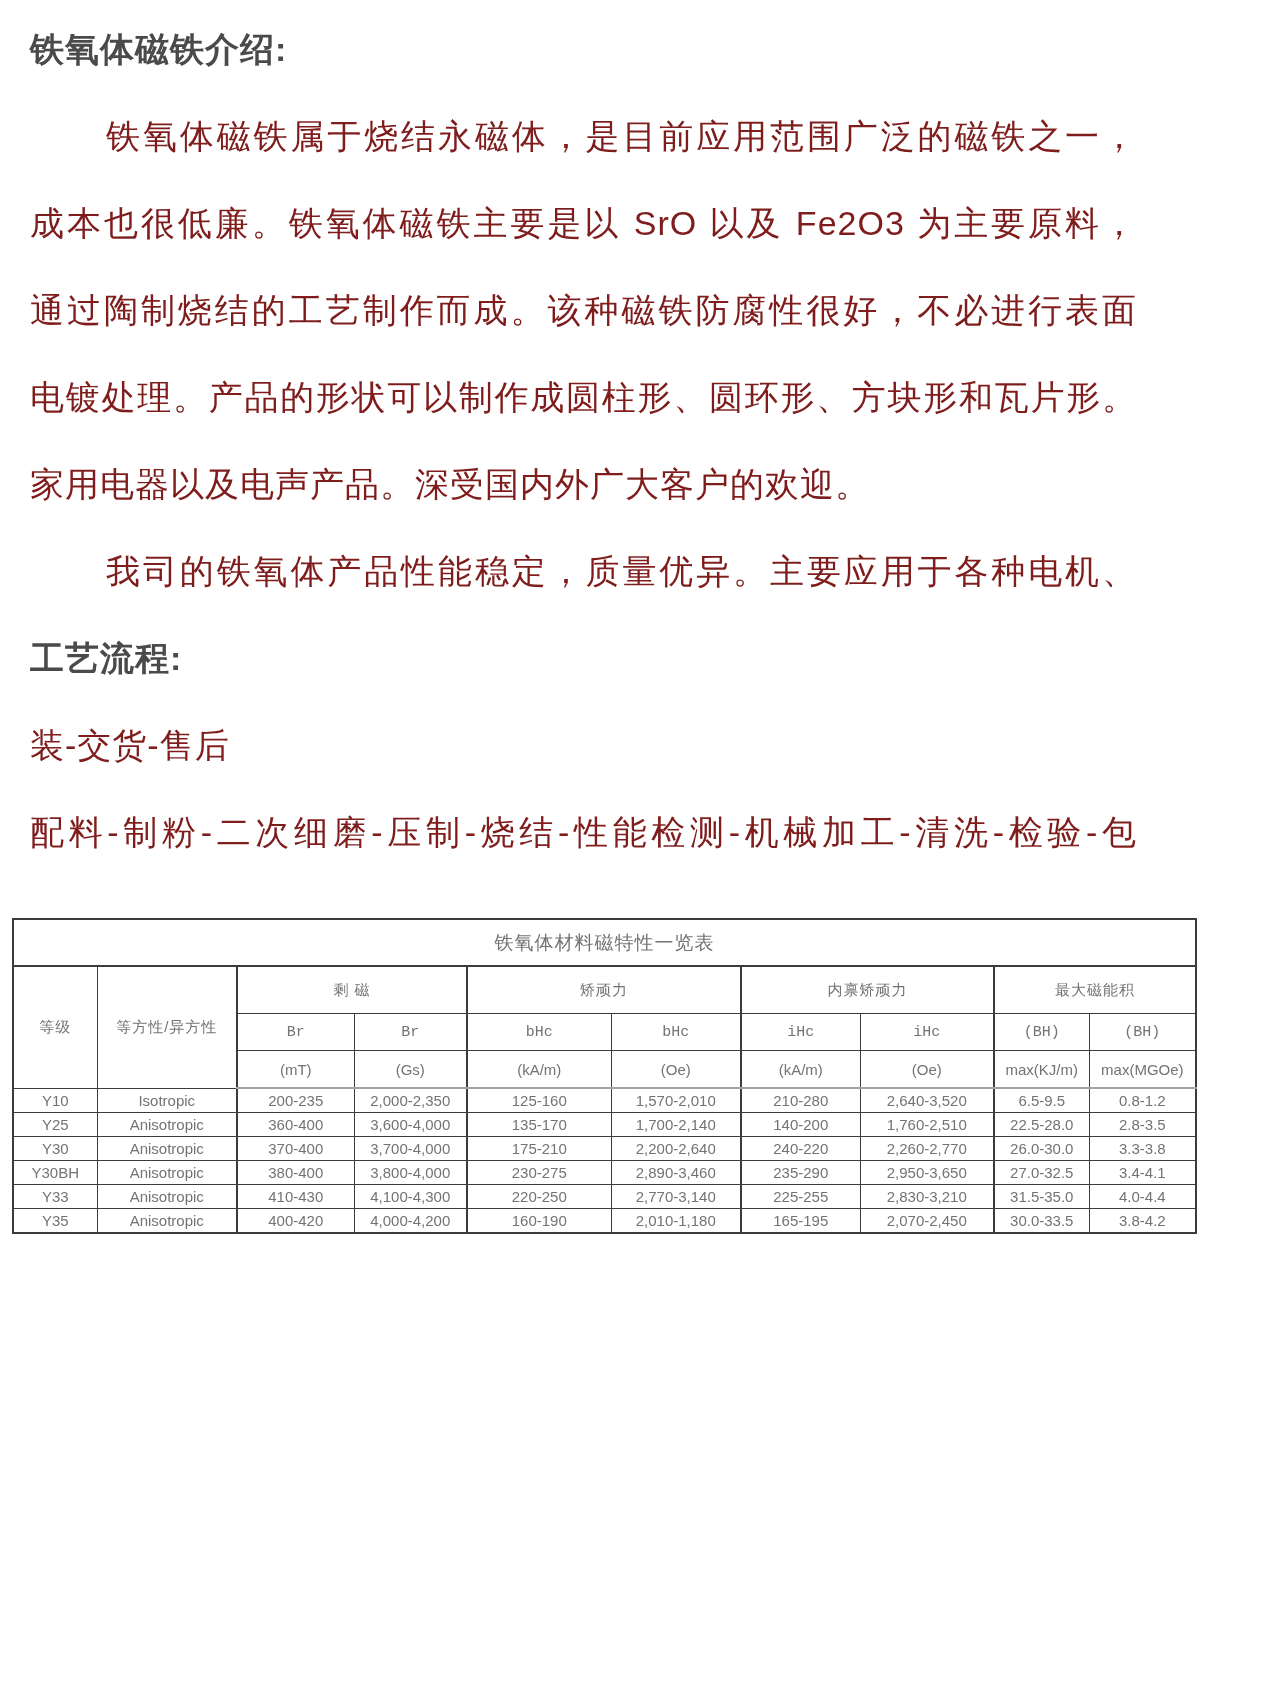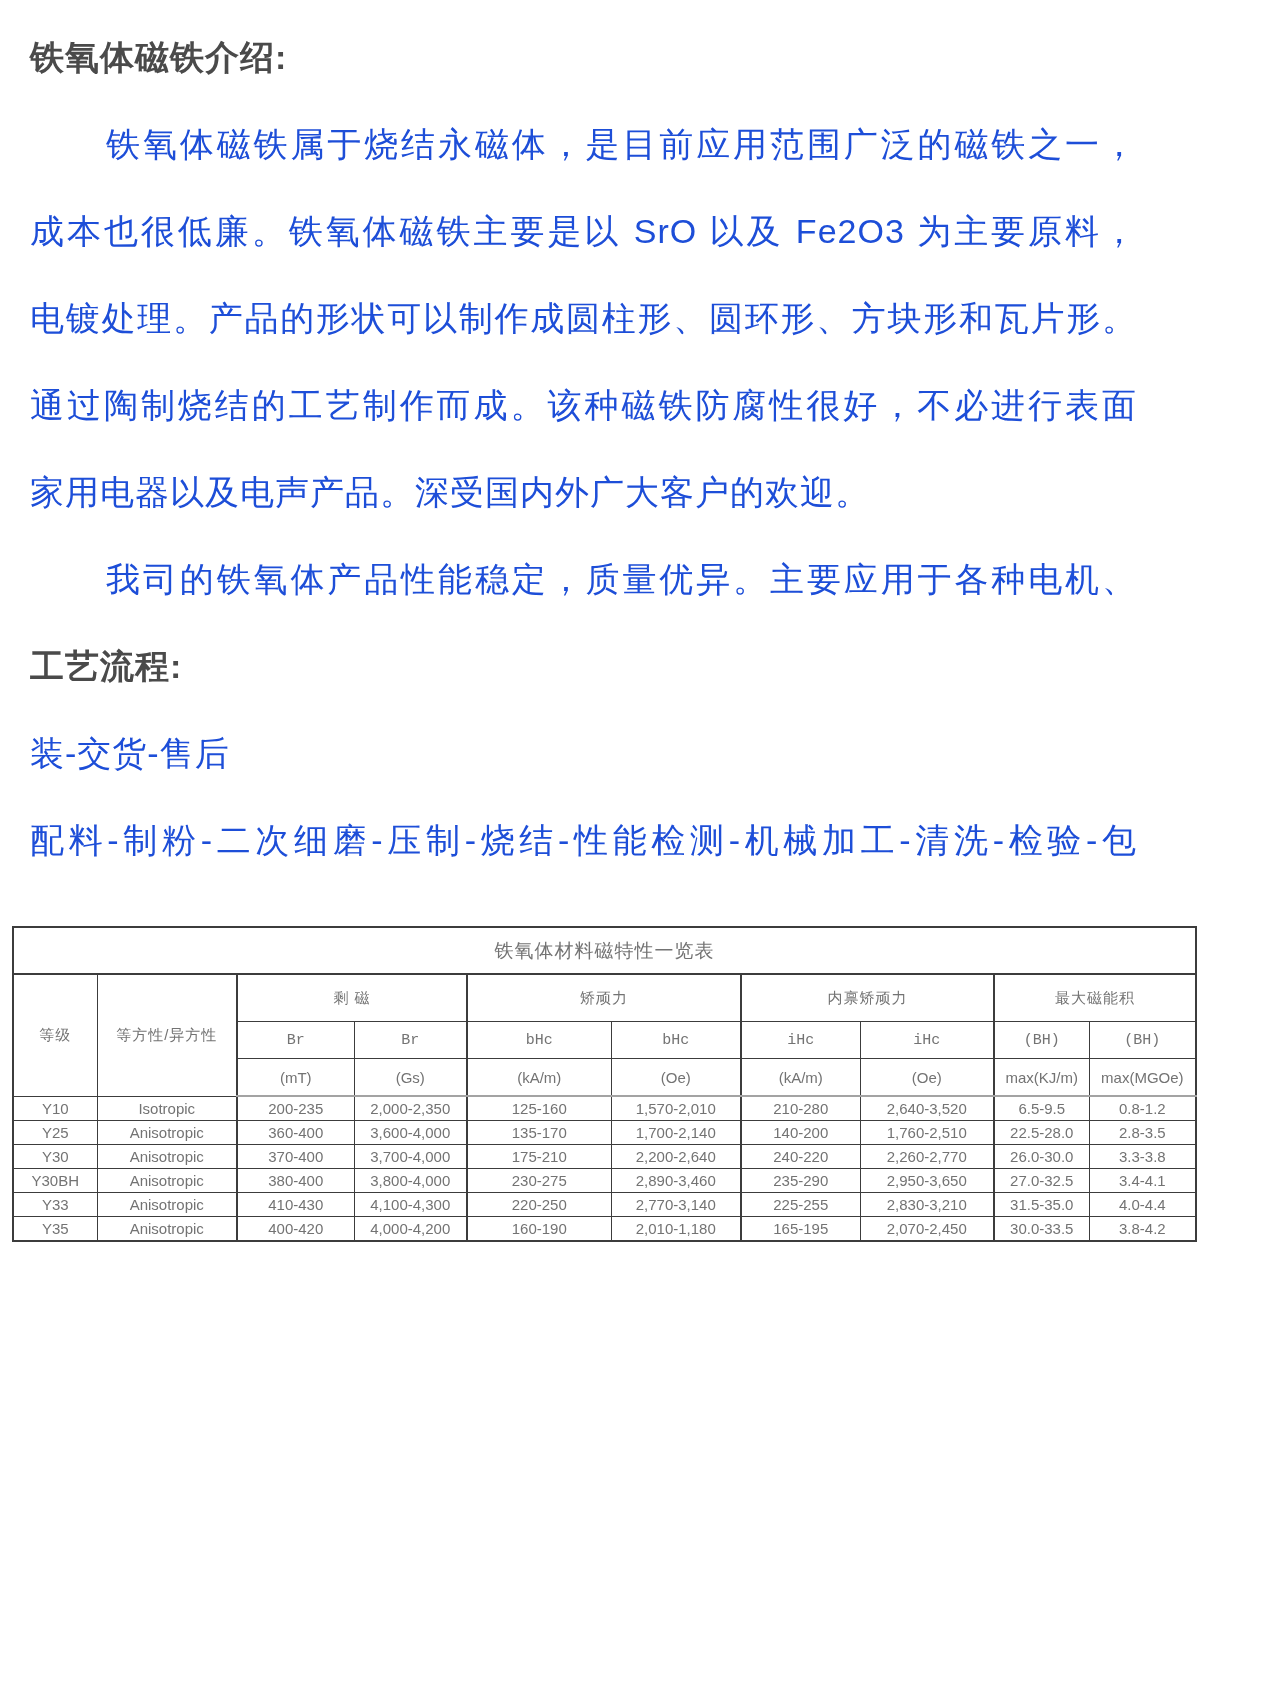--- a/index.html
+++ b/index.html
@@ -5,29 +5,29 @@
   html, body { margin: 0; padding: 0; background: #ffffff; }
   .page {
     position: relative;
     width: 1287px;
     height: 1690px;
     background: #ffffff;
     overflow: hidden;
     font-family: "Liberation Sans", sans-serif;
   }
   .text-block {
-    padding-top: 14px;
+    padding-top: 6px;
     margin-left: 30px;
     width: 1107px;
   }
   .line {
     font-size: 34px;
     height: 87px;
     line-height: 87px;
-    color: #1d4ed8;
+    color: #7f1d1d;
     letter-spacing: 1px;
     white-space: nowrap;
     overflow: visible;
   }
   .line.fill {
     white-space: normal;
     text-align: justify;
     text-align-last: justify;
   }
   .line.indent { text-indent: 76px; }
@@ -74,22 +74,22 @@
 
   <div class="text-block">
 
     <div class="heading">
       <div class="line">铁氧体磁铁介绍:</div>
     </div>
 
     <div class="paragraph">
         <div class="line fill indent">铁氧体磁铁属于烧结永磁体，是目前应用范围广泛的磁铁之一，</div>
         <div class="line fill">成本也很低廉。铁氧体磁铁主要是以 SrO 以及 Fe2O3 为主要原料，</div>
+        <div class="line fill">通过陶制烧结的工艺制作而成。该种磁铁防腐性很好，不必进行表面</div>
         <div class="line fill">电镀处理。产品的形状可以制作成圆柱形、圆环形、方块形和瓦片形。</div>
-        <div class="line fill">通过陶制烧结的工艺制作而成。该种磁铁防腐性很好，不必进行表面</div>
       </div>
 
     <div class="paragraph">
         <div class="line">家用电器以及电声产品。深受国内外广大客户的欢迎。</div>
         <div class="line fill indent">我司的铁氧体产品性能稳定，质量优异。主要应用于各种电机、</div>
       </div>
 
     <div class="heading">
       <div class="line">工艺流程:</div>
     </div>

